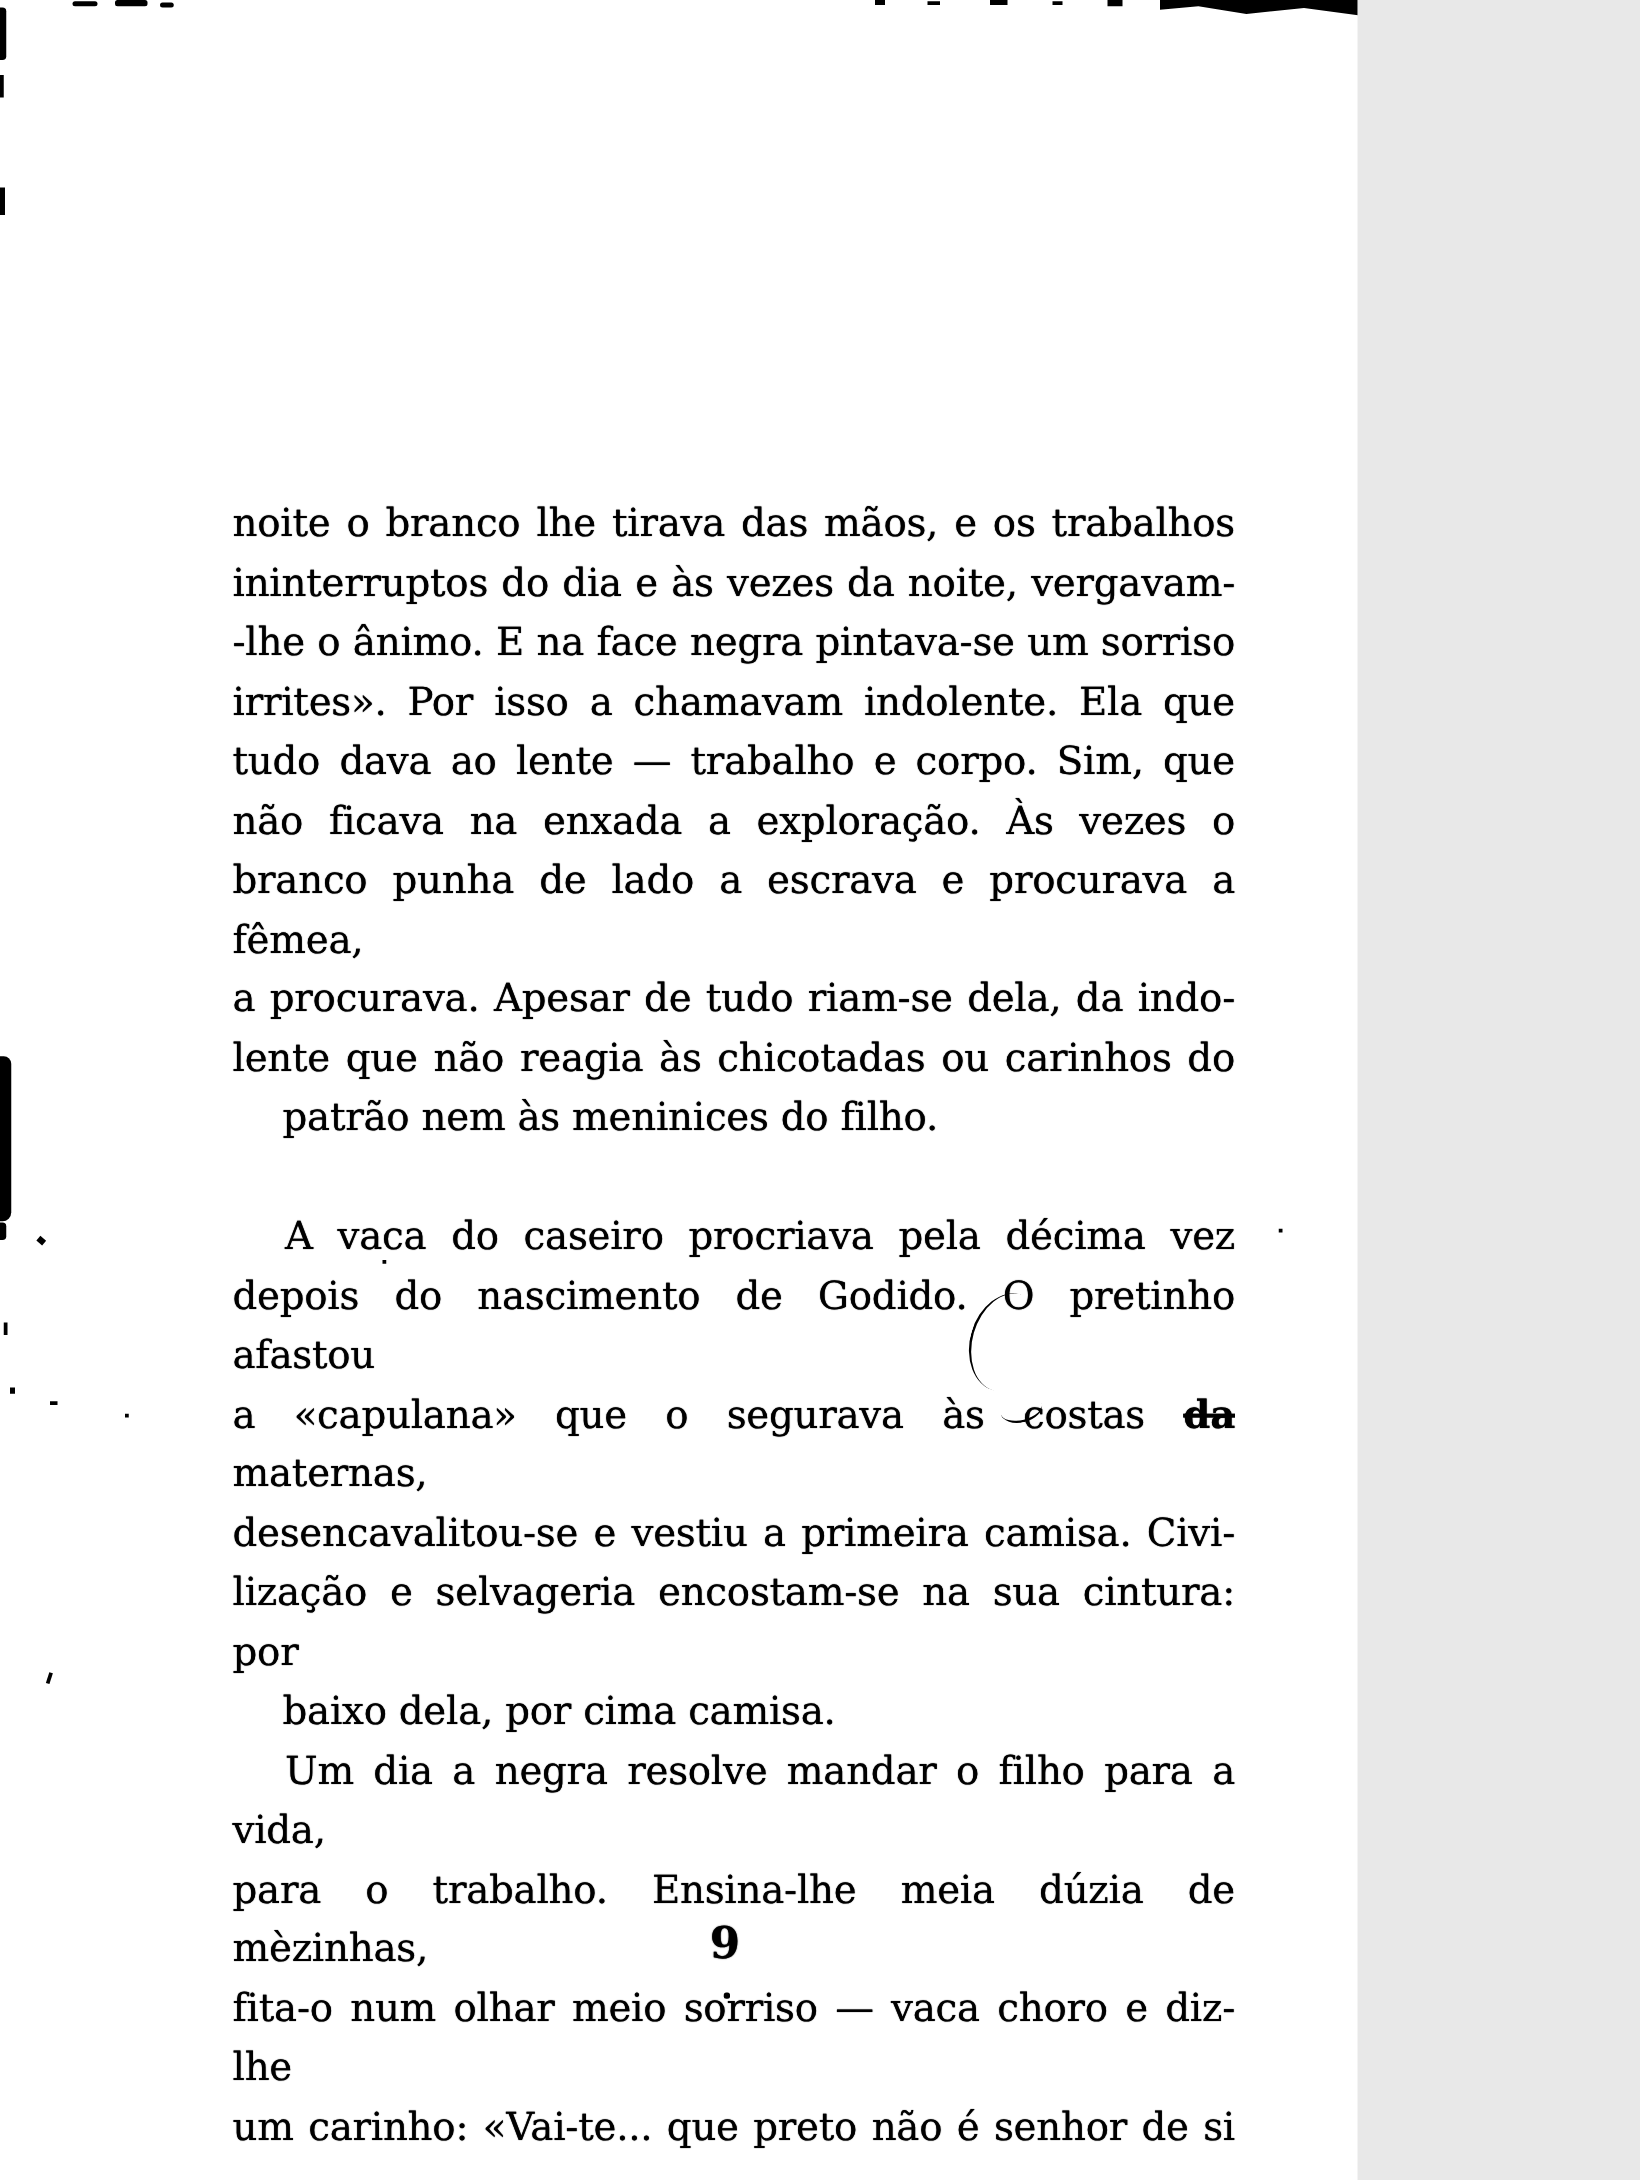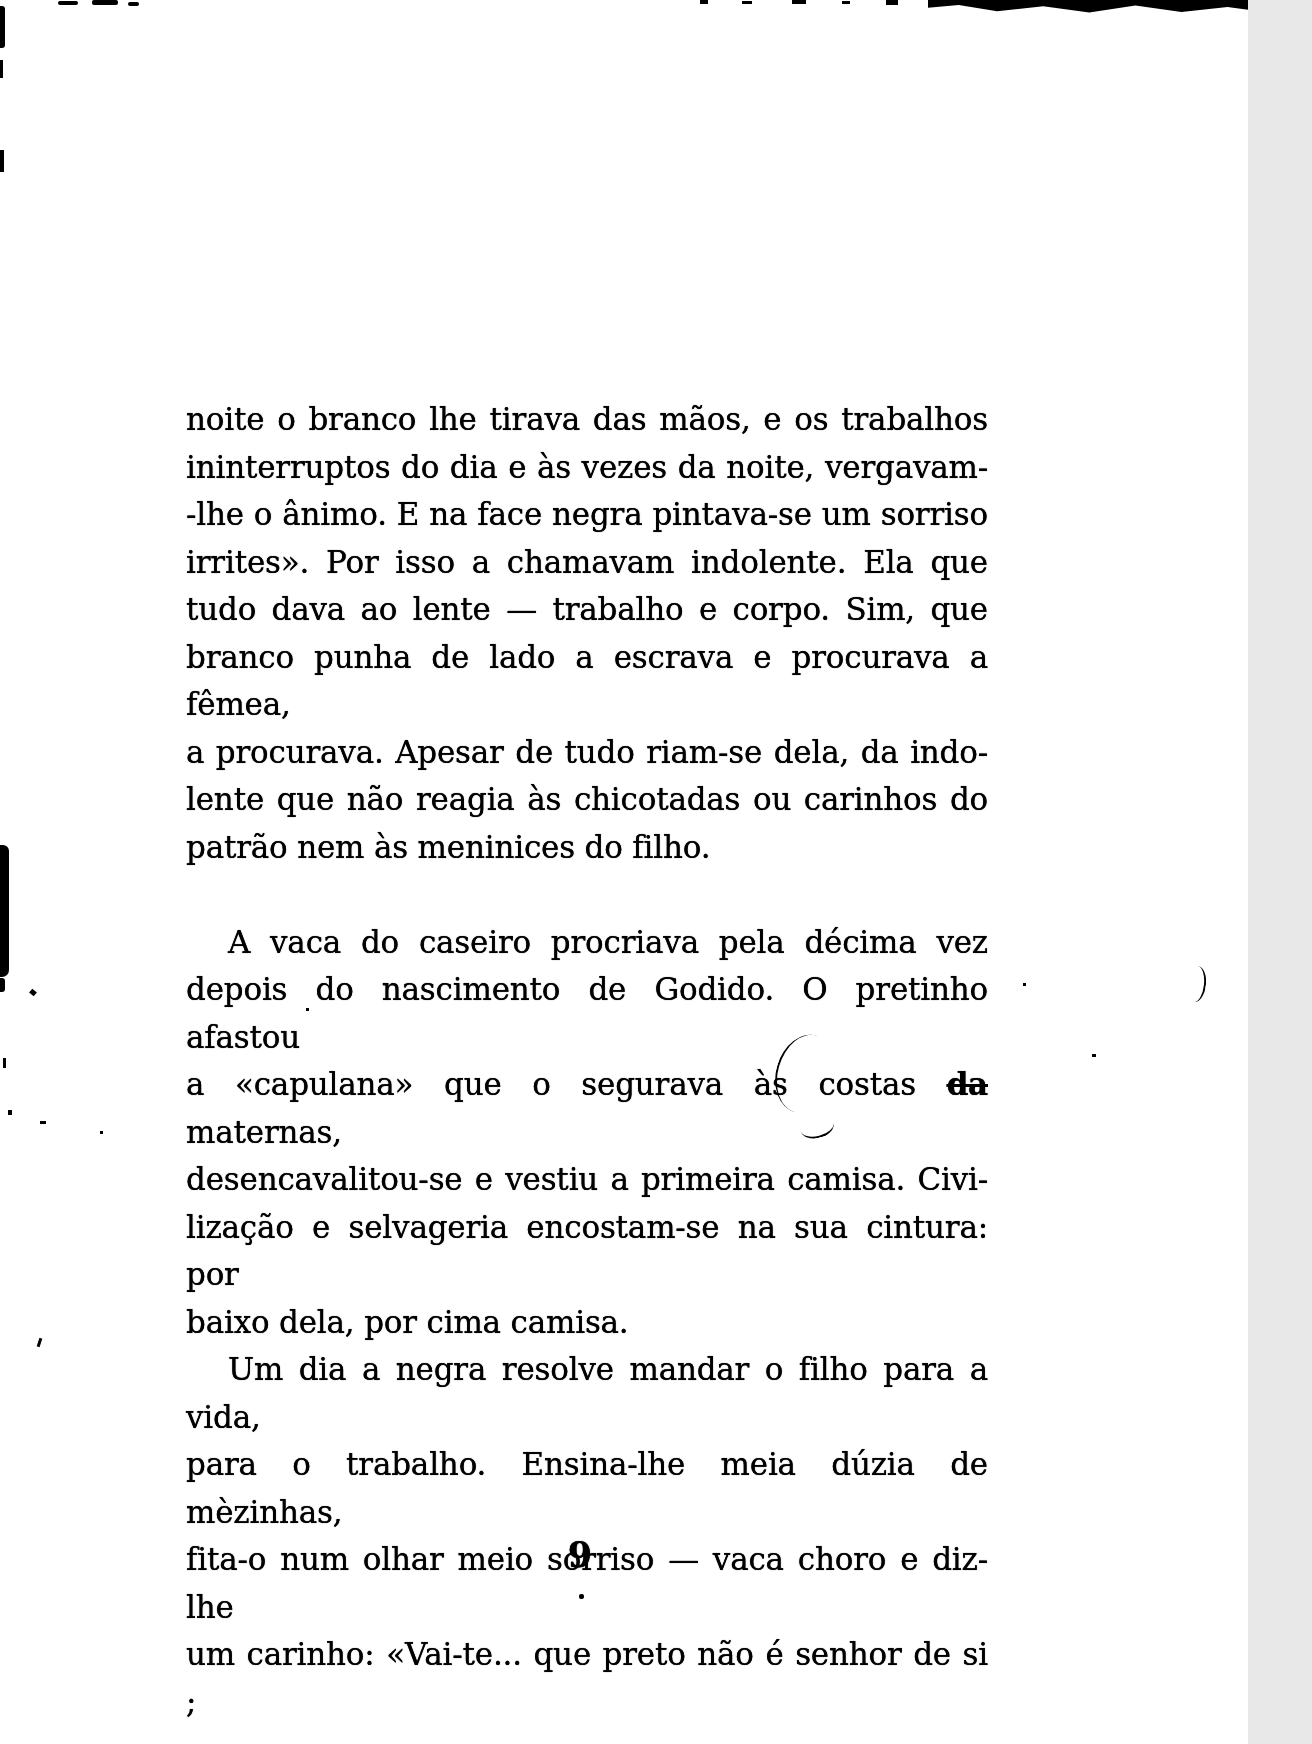--- a/index.html
+++ b/index.html
@@ -1,18 +1,18 @@
 <!DOCTYPE html>
 <html><head>
 <meta charset="utf-8">
 <style>
   html,body { margin:0; padding:0; background:#e8e8e8; }
   .page {
     position: relative;
-    width: 1248px;
+    width: 1086px;
     height: 1744px;
     background: #ffffff;
     overflow: hidden;
     font-family: "DejaVu Serif", serif;
     color: #000;
   }
   .textblock {
     position: absolute;
     left: 186px;
     top: 396px;
@@ -20,21 +20,21 @@
   }
   .line {
     font-size: 31px;
     line-height: 47.5px;
     letter-spacing: -0.2px;
     text-align: justify;
     text-align-last: justify;
     text-shadow: 0 0 0.8px #000;
     white-space: normal;
   }
-  .line.last { text-align-last: left; }
+  .line.last { text-align-last: left; margin-left: 40px; }
   .line.indent { text-indent: 42px; }
   .gap { height: 47.5px; }
   .struck {
     font-weight: bold;
     text-decoration: line-through;
     text-decoration-thickness: 3px;
   }
   .pagenum {
     position: absolute;
     left: 380px;
@@ -114,20 +114,21 @@
   <div class="arc arc1"></div>
   <div class="arc arc2"></div>
   <div class="arc arc3"></div>
 
   <div class="textblock">
     <div class="line">noite o branco lhe tirava das mãos, e os trabalhos</div>
     <div class="line">ininterruptos do dia e às vezes da noite, vergavam-</div>
     <div class="line">-lhe o ânimo.  E na face negra pintava-se um sorriso</div>
     <div class="line">irrites».  Por isso a chamavam indolente.  Ela que</div>
     <div class="line">tudo dava ao lente — trabalho e corpo.  Sim, que</div>
+    <div class="line">não ficava na enxada a exploração.  Às vezes o</div>
     <div class="line">branco punha de lado a escrava e procurava a fêmea,</div>
     <div class="line">a procurava.  Apesar de tudo riam-se dela, da indo-</div>
     <div class="line">lente que não reagia às chicotadas ou carinhos do</div>
     <div class="line last">patrão nem às meninices do filho.</div>
 
     <div class="gap"></div>
 
     <div class="line indent">A vaca do caseiro procriava pela décima vez</div>
     <div class="line">depois do nascimento de Godido.  O pretinho afastou</div>
     <div class="line"><span>a «capulana» que o segurava às costas </span><span class="struck">da</span><span> maternas,</span></div>

